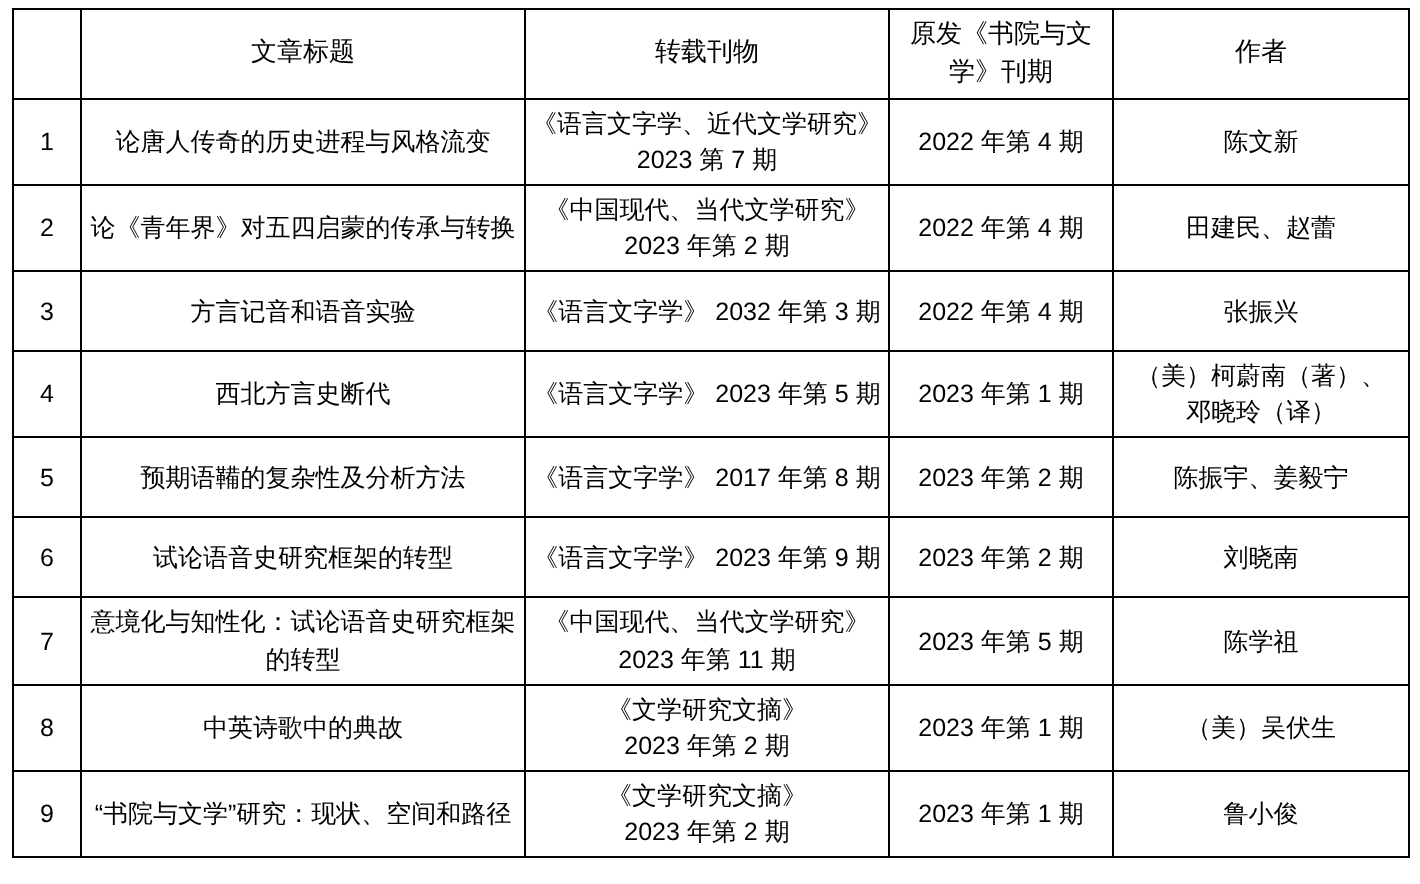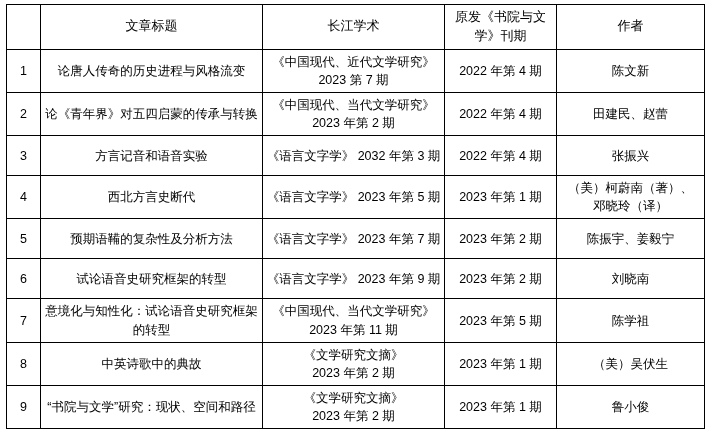--- a/index.html
+++ b/index.html
@@ -59,31 +59,31 @@
       <col class="col-idx">
       <col class="col-title">
       <col class="col-jrnl">
       <col class="col-orig">
       <col class="col-auth">
     </colgroup>
     <thead>
       <tr>
         <th></th>
         <th>文章标题</th>
-        <th>长江学术</th>
+        <th>转载刊物</th>
         <th>原发《书院与文学》刊期</th>
         <th>作者</th>
       </tr>
     </thead>
     <tbody>
       <tr class="row">
         <td class="idx">1</td>
         <td class="title">论唐人传奇的历史进程与风格流变</td>
         <td>
-          <span class="ln">《中国现代、近代文学研究》</span>
+          <span class="ln">《语言文字学、近代文学研究》</span>
           <span class="ln">2023 第 7 期</span>
         </td>
         <td>
           <span class="ln">2022 年第 4 期</span>
         </td>
         <td>
           <span class="ln">陈文新</span>
         </td>
       </tr>
       <tr class="row">
@@ -124,21 +124,21 @@
         </td>
         <td>
           <span class="ln">（美）柯蔚南（著）、</span>
           <span class="ln">邓晓玲（译）</span>
         </td>
       </tr>
       <tr class="row">
         <td class="idx">5</td>
         <td class="title">预期语鞴的复杂性及分析方法</td>
         <td>
-          <span class="ln">《语言文字学》 2023 年第 7 期</span>
+          <span class="ln">《语言文字学》 2017 年第 8 期</span>
         </td>
         <td>
           <span class="ln">2023 年第 2 期</span>
         </td>
         <td>
           <span class="ln">陈振宇、姜毅宁</span>
         </td>
       </tr>
       <tr class="row">
         <td class="idx">6</td>

